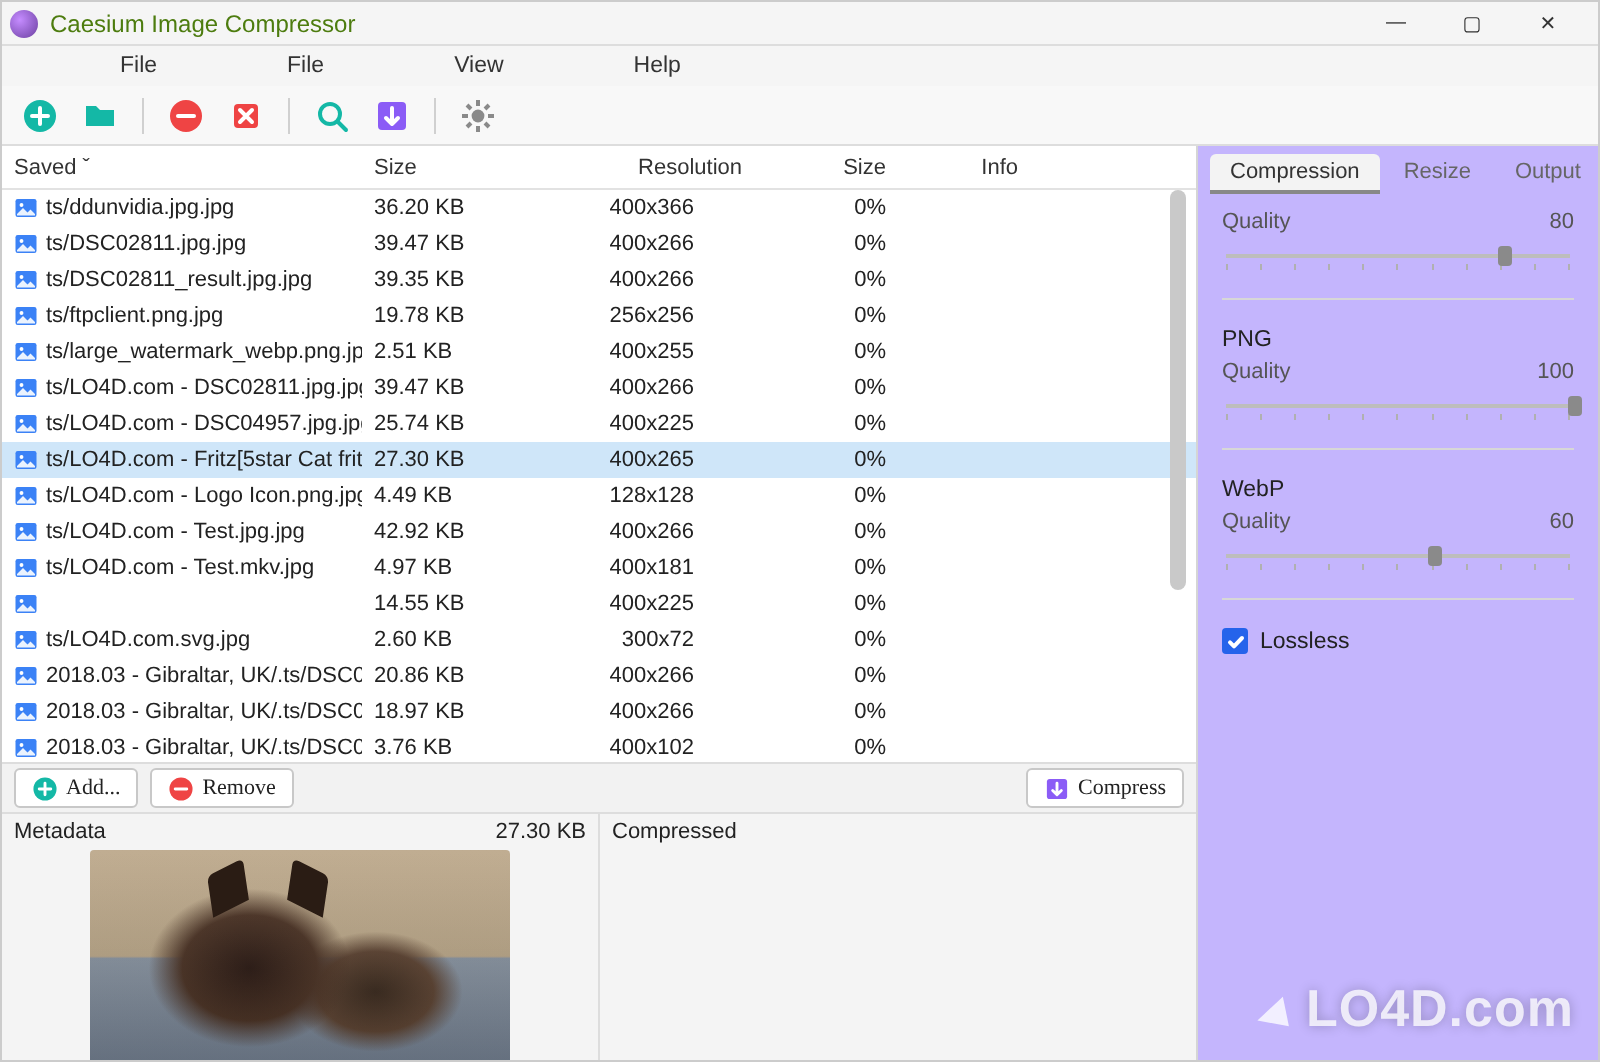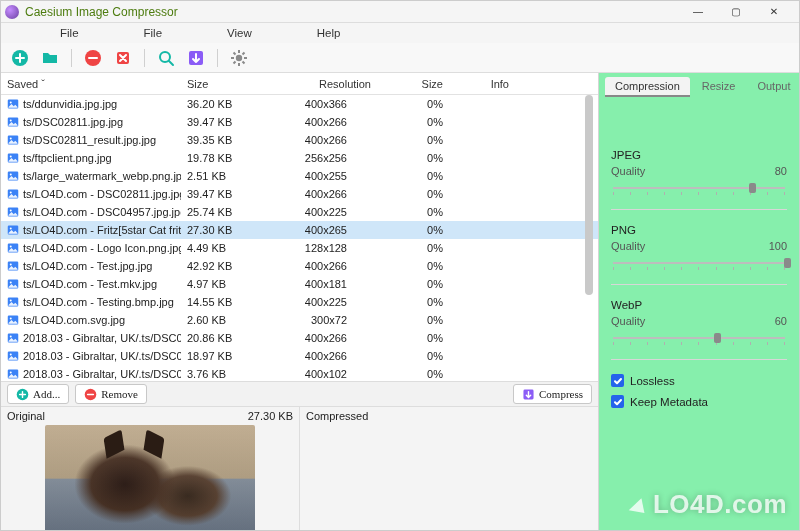--- a/index.html
+++ b/index.html
@@ -25,21 +25,21 @@
   .menubar span { padding:2px 8px; font-size:11.5px; color:#333; border-radius:2px;margin-left:47px;}
   
   .toolbar { display:flex; align-items:center; gap:8px; height:30px; padding:0 8px; background:#f8f8f8; border-bottom:1px solid #ddd;}
   .tbtn { width:22px; height:22px; border-radius:4px; display:flex; align-items:center; justify-content:center;}
   .tbtn svg { display:block; }
   .sep { width:1px; height:18px; background:#d0d0d0; margin:0 2px;}
 
   
   .main { display:flex; height:calc(100% - 22px - 20px - 30px); }
   .left { flex:1; display:flex; flex-direction:column; border-right:1px solid #d5d5d5; background:#fff;}
-  .right { width:200px; background:#86efac; display:flex; flex-direction:column;gap:40px;}
+  .right { width:200px; background:#c4b5fd; display:flex; flex-direction:column;}
 
   
   .table-wrap { flex:0 0 auto; height: 308px; display:flex; flex-direction:column; background:#fff; position:relative;}
   .table-head { display:flex; height:22px; border-bottom:1px solid #e2e2e2; font-size:11px; color:#333;}
   .table-head .col { padding:3px 6px; display:flex; align-items:center; border-right:0px solid #eee;}
   .col-name { width:180px;}
   .col-size { width:96px; justify-content:flex-start;}
   .col-res  { width:100px; justify-content:flex-end; padding-right:30px;}
   .col-sav  { width:72px;  justify-content:flex-end; padding-right:6px;}
   .col-info { width:66px;  justify-content:flex-end; padding-right:6px;}
@@ -374,21 +374,20 @@
           </div>
           <div class="row">
             <div class="c icon">
               <span class="img-icon">
                 <svg width="12" height="12" viewBox="0 0 16 16">
                   <rect x="1" y="2" width="14" height="12" rx="1.5" fill="#3b82f6"></rect>
                   <circle cx="5" cy="6" r="1.3" fill="#fff"></circle>
                   <path d="M2 12l4-4 3 3 2-2 3 3v1H2z" fill="#fff" opacity="0.9"></path>
                 </svg>
               </span>
-              <span>ts/LO4D.com - Testing.bmp.jpg</span>
             </div>
             <div class="c size">14.55 KB</div>
             <div class="c res">400x225</div>
             <div class="c sav">0%</div>
             <div class="c info"></div>
           </div>
           <div class="row">
             <div class="c icon">
               <span class="img-icon">
                 <svg width="12" height="12" viewBox="0 0 16 16">
@@ -479,21 +478,21 @@
             <rect x="2" y="2" width="14" height="14" rx="2" fill="#8b5cf6"></rect>
             <path d="M9 5v8M6 10l3 3 3-3" stroke="#fff" stroke-width="2" fill="none" stroke-linecap="round" stroke-linejoin="round"></path>
           </svg>
         <span>Compress</span>
       </div>
     </div>
 
     <div class="preview">
       <div class="preview-pane">
         <div class="preview-head">
-          <span>Original</span>
+          <span>Metadata</span>
           <span class="ps">27.30 KB</span>
         </div>
         <div class="preview-body">
           <div class="cat"></div>
         </div>
       </div>
       <div class="preview-pane">
         <div class="preview-head">
           <span>Compressed</span>
         </div>
@@ -503,21 +502,20 @@
   </div>
 
   <div class="right">
     <div class="tabs">
       <div class="tab active">Compression</div>
       <div class="tab">Resize</div>
       <div class="tab">Output</div>
     </div>
     <div class="panel">
 
-      <div class="section-label">JPEG</div>
       <div class="quality-row">
         <span>Quality</span>
         <span>80</span>
       </div>
       <div class="slider">
         <div class="track"></div>
         <div class="ticks">
             <i></i>
             <i></i>
             <i></i>
@@ -583,28 +581,20 @@
       <hr class="hr">
 
       <label class="chk">
         <span class="box">
             <svg width="10" height="10" viewBox="0 0 10 10">
               <path d="M2 5.2l2 2L8 3" stroke="#fff" stroke-width="2" fill="none" stroke-linecap="round" stroke-linejoin="round"></path>
             </svg>
           </span>
         <span>Lossless</span>
       </label>
-      <label class="chk">
-        <span class="box">
-            <svg width="10" height="10" viewBox="0 0 10 10">
-              <path d="M2 5.2l2 2L8 3" stroke="#fff" stroke-width="2" fill="none" stroke-linecap="round" stroke-linejoin="round"></path>
-            </svg>
-          </span>
-        <span>Keep Metadata</span>
-      </label>
     </div>
   </div>
 </div>
 
 <div class="watermark">
   <span class="bolt"></span>
   <span>LO4D.com</span>
 </div>
 
 </body></html>

